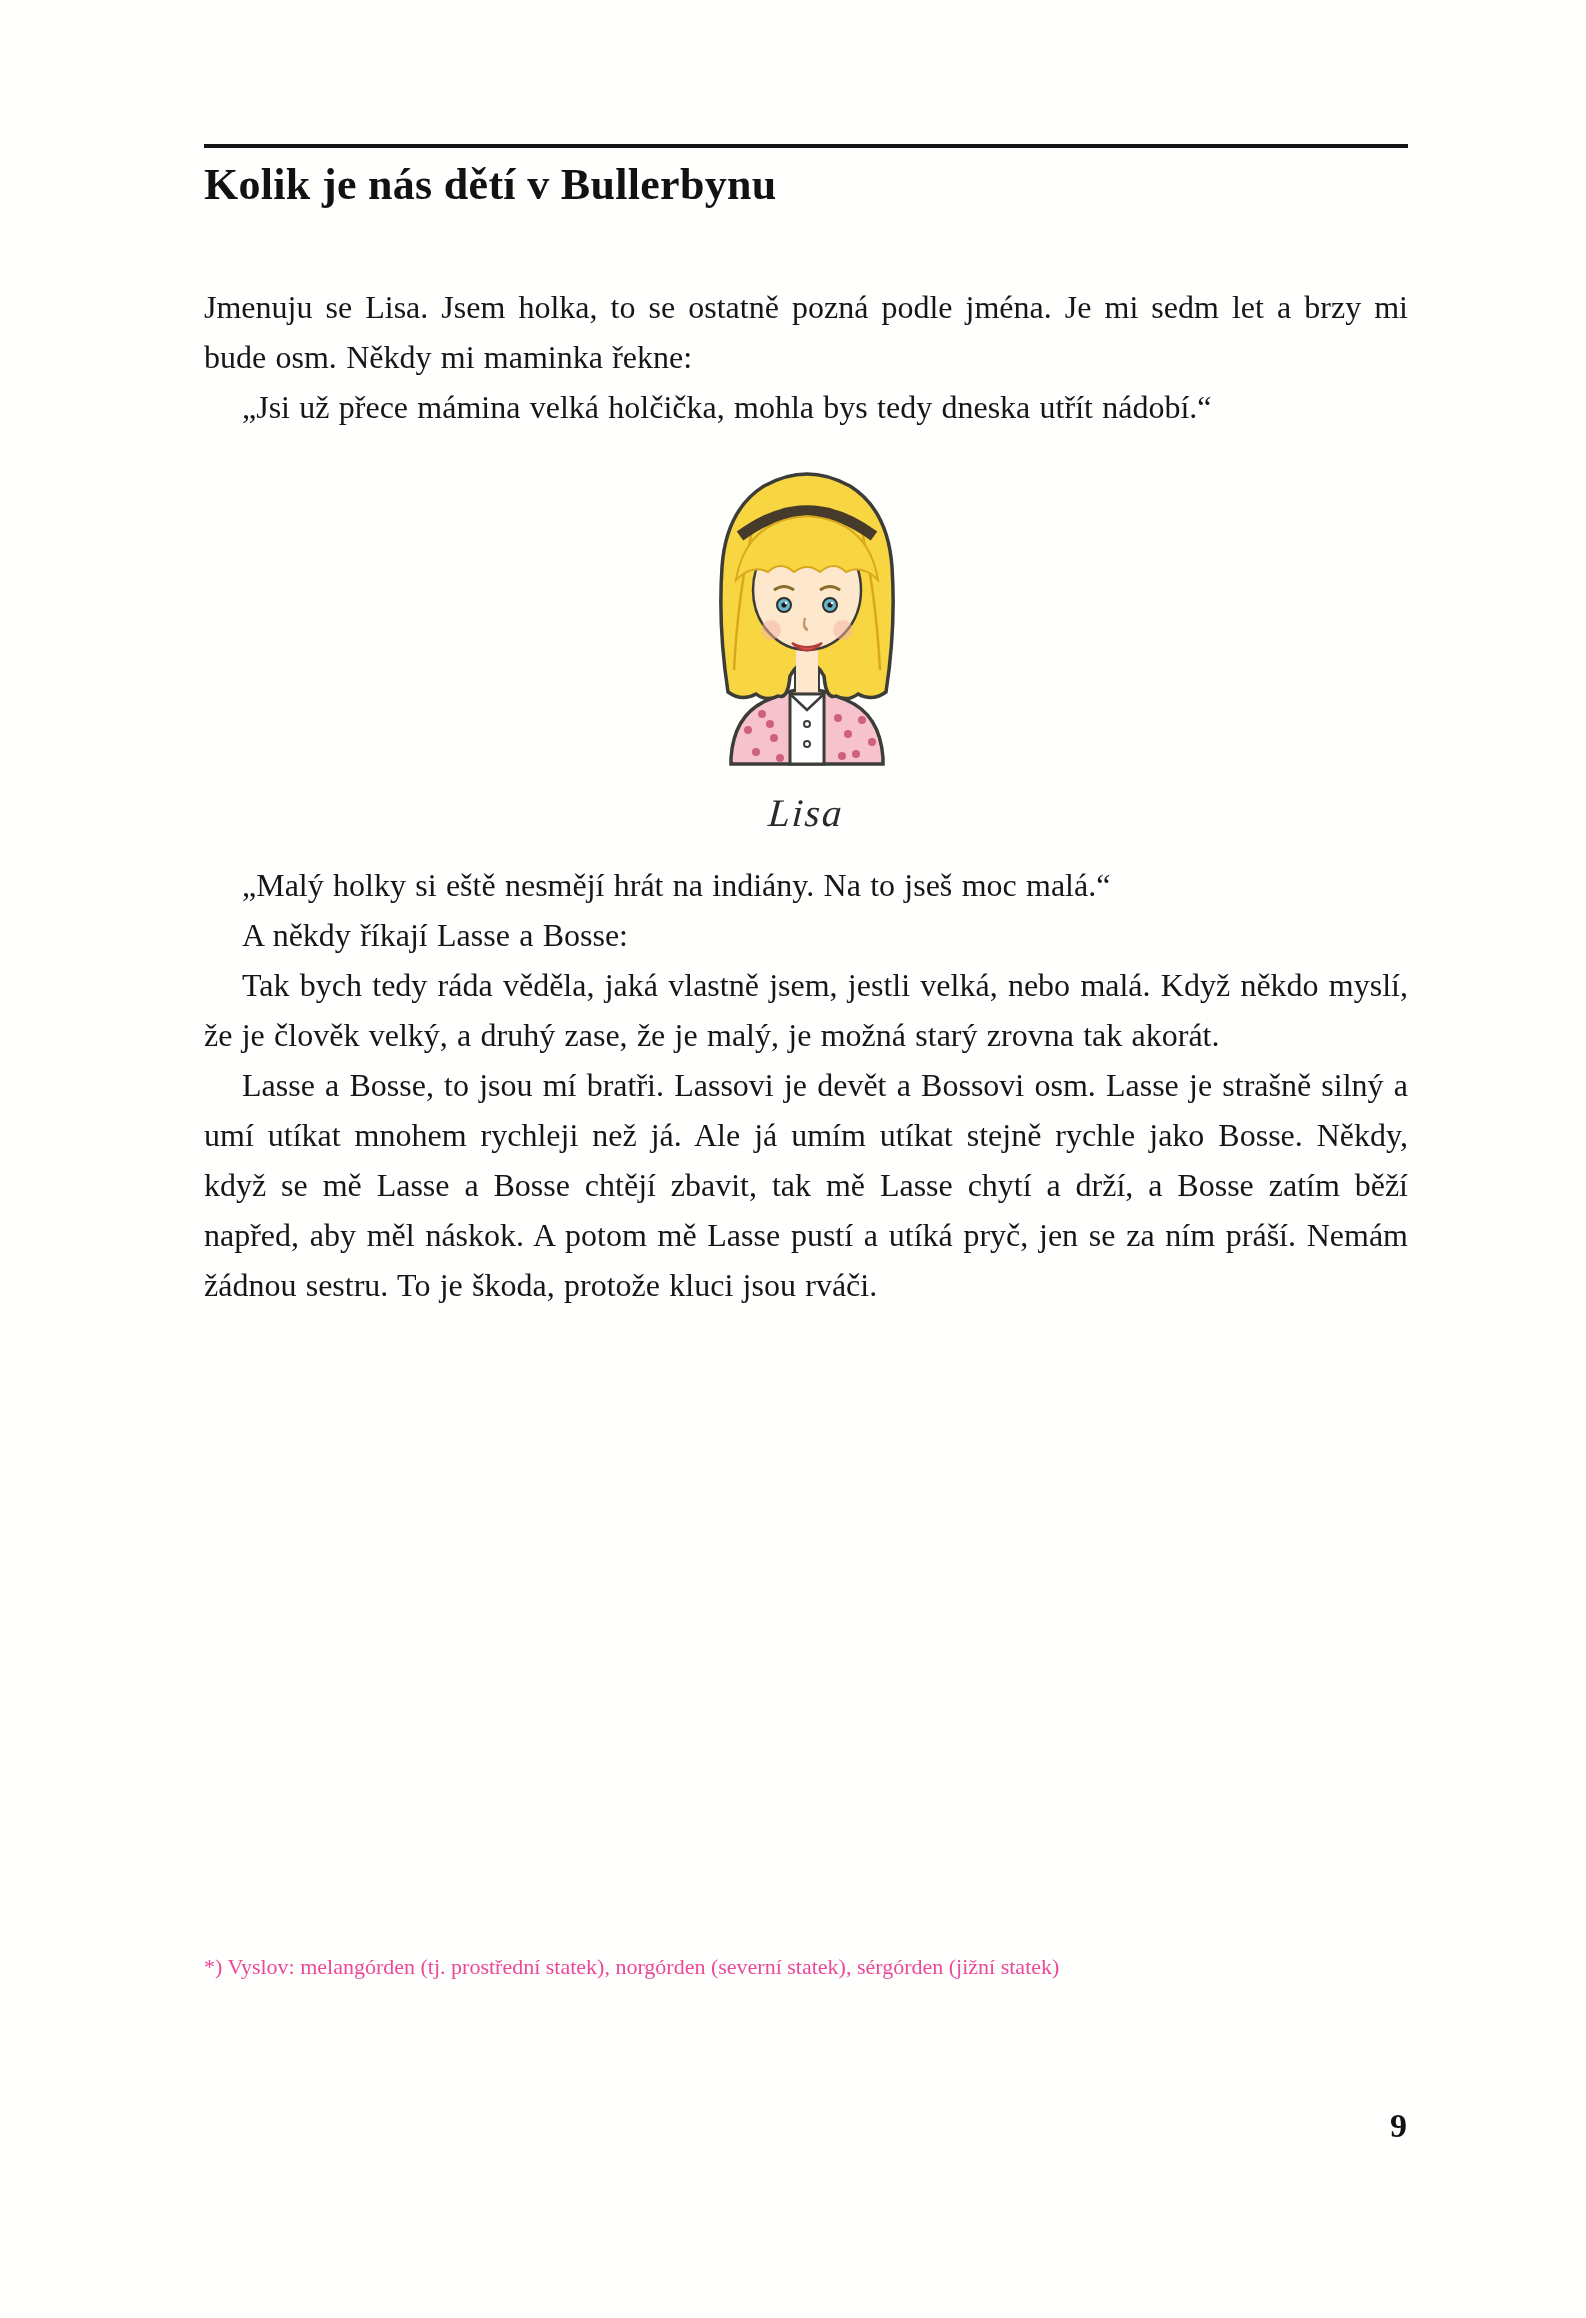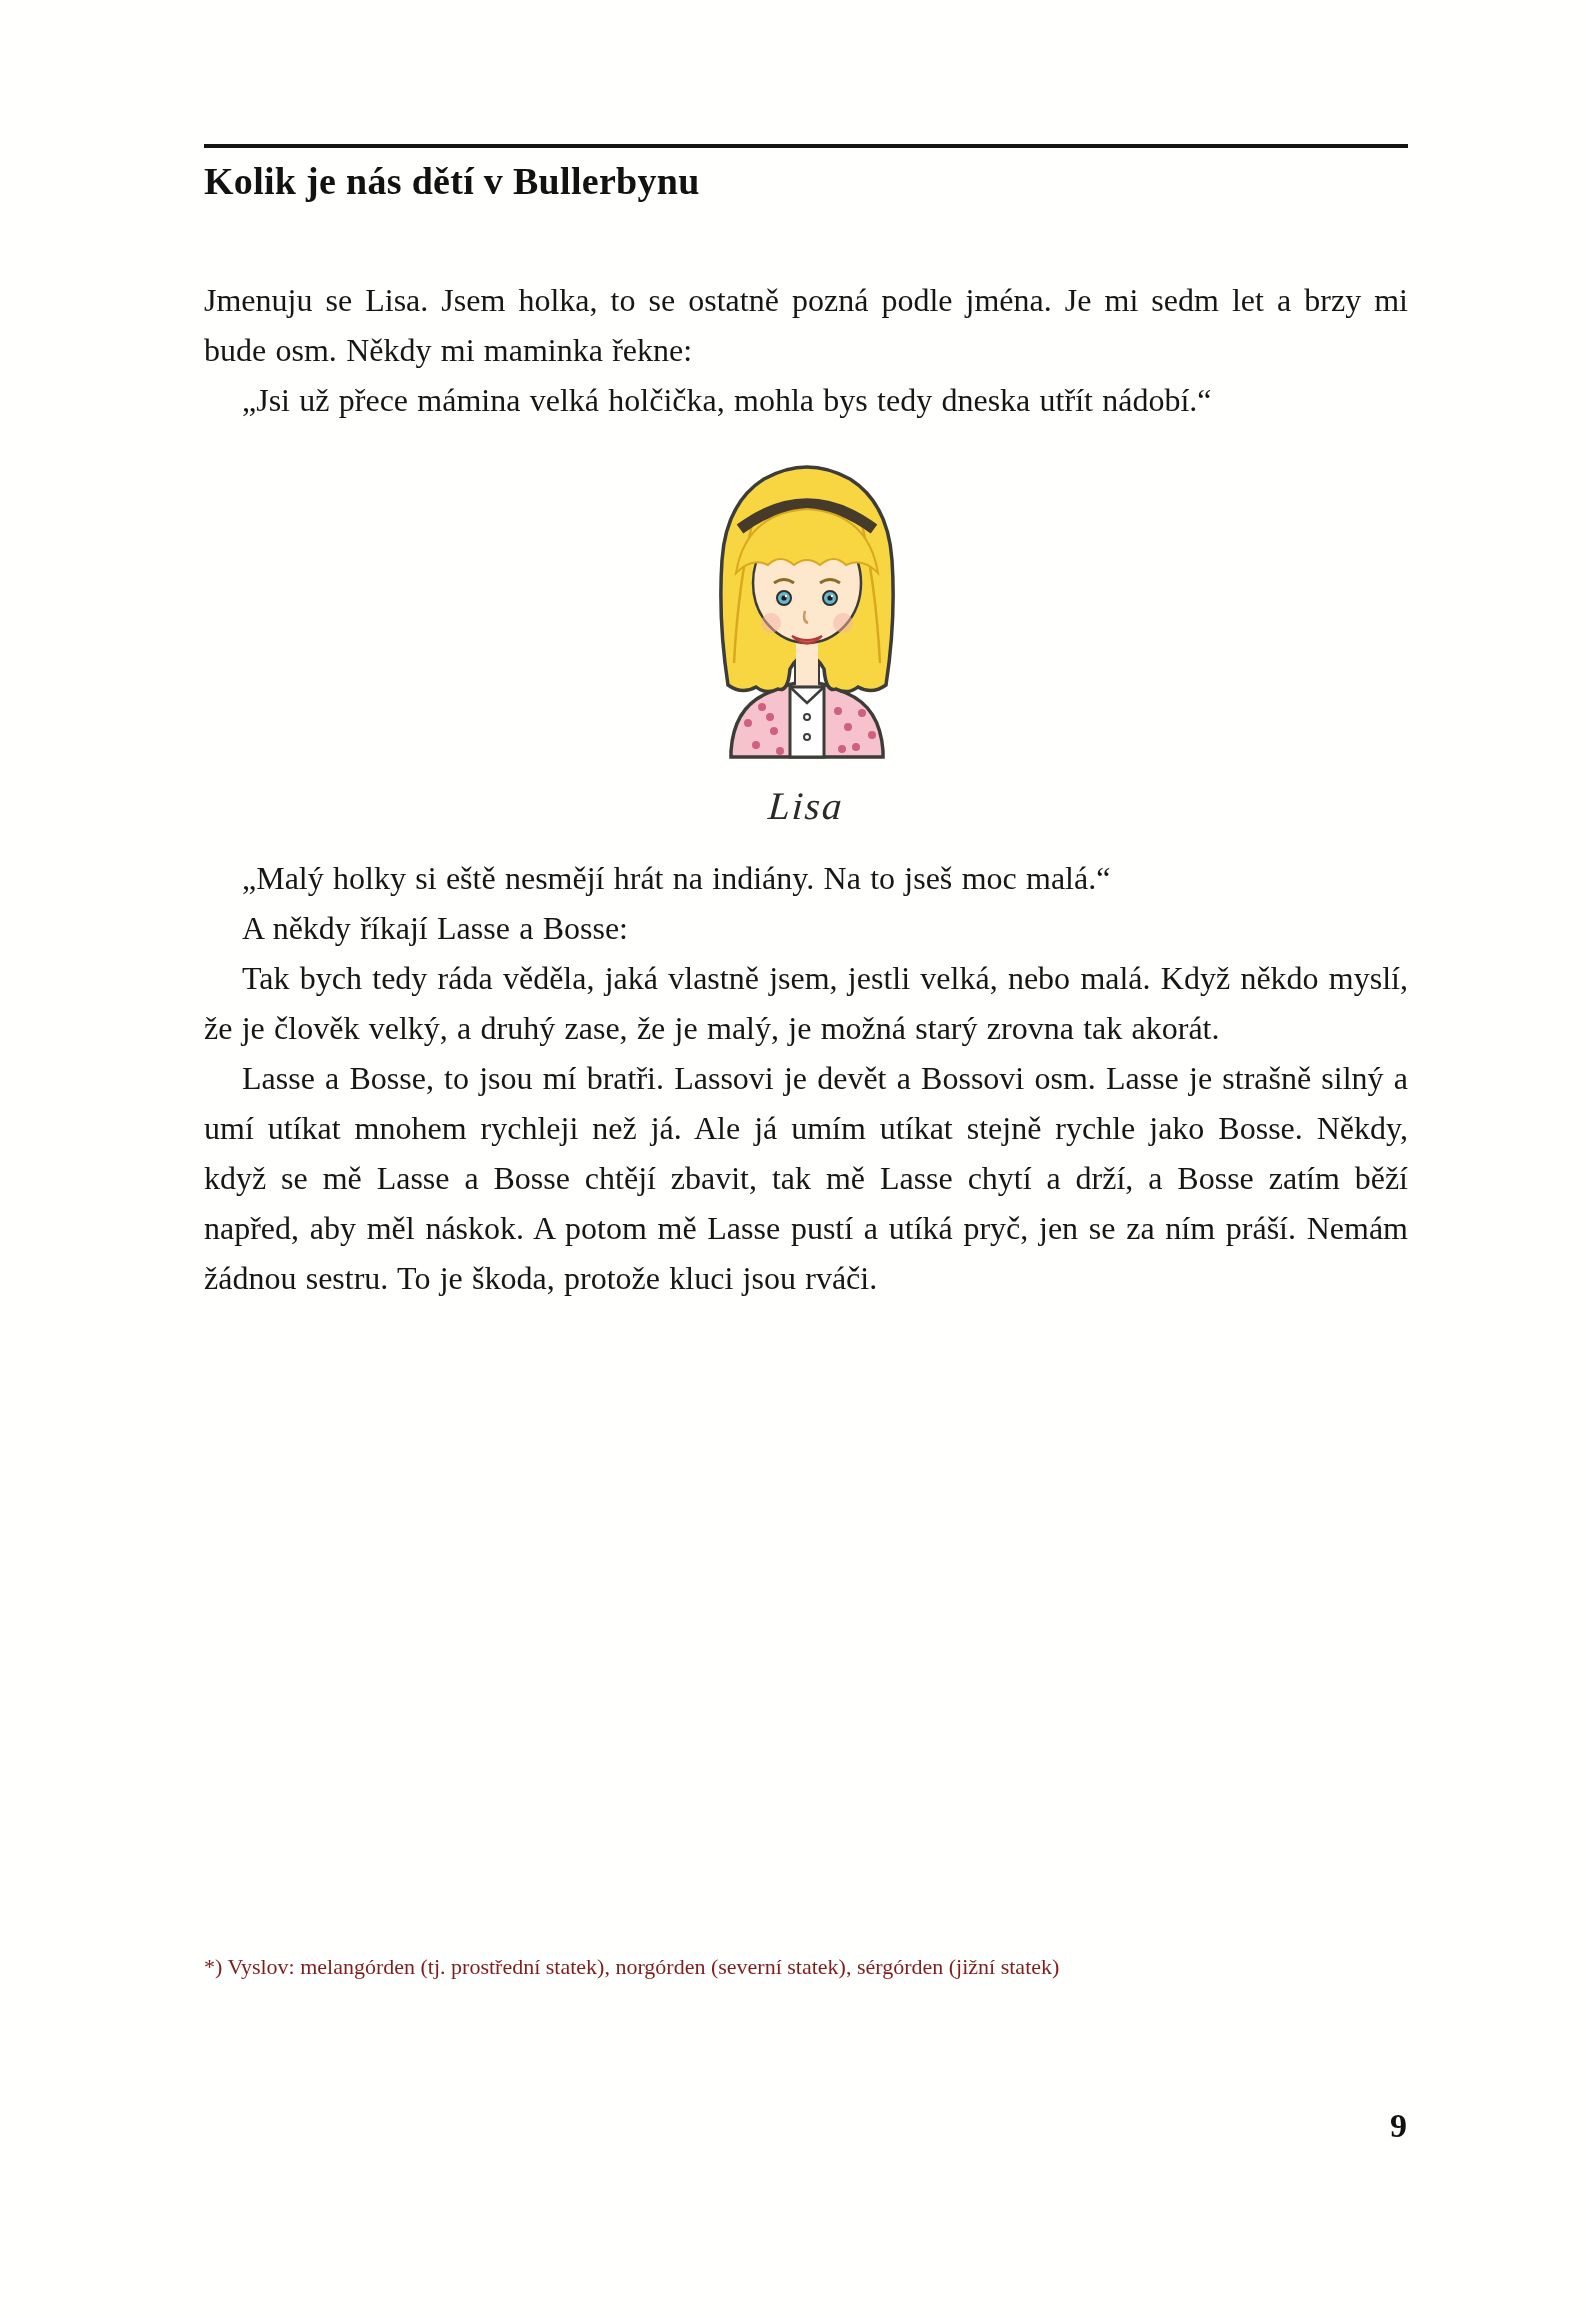--- a/index.html
+++ b/index.html
@@ -21,21 +21,21 @@
     top: 0;
   }
   .title-rule {
     border: none;
     border-top: 4px solid #151515;
     margin-top: 144px;
     width: 100%;
   }
   .chapter-title {
     margin-top: 10.5px;
-    font-size: 38px;
+    font-size: 44px;
     font-weight: bold;
     letter-spacing: 0.3px;
     color: #121212;
   }
   .body-text {
     margin-top: 72px;
     font-size: 32px;
     line-height: 50px;
     text-align: justify;
     word-spacing: 1.3px;
@@ -60,21 +60,21 @@
     color: #2a2a2a;
     transform: skewX(-4deg);
   }
   .footnote {
     position: absolute;
     left: 204px;
     width: 1204px;
     top: 1952px;
     font-size: 22px;
     line-height: 29px;
-    color: #7f1d1d;
+    color: #ec4899;
   }
   .page-number {
     position: absolute;
     top: 2107px;
     right: 179px;
     font-size: 34px;
     font-weight: bold;
     color: #121212;
   }
 </style>

